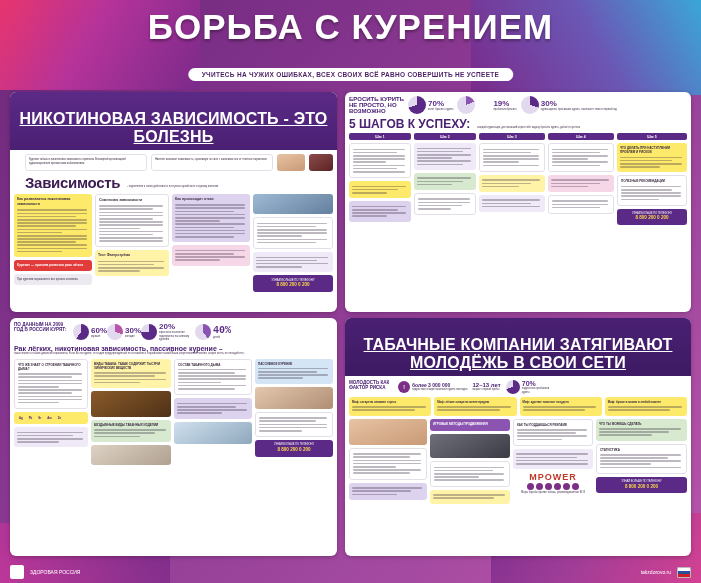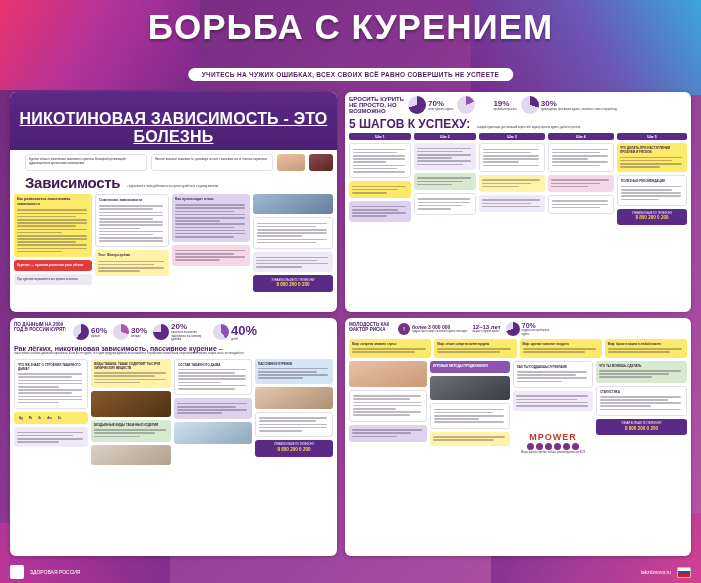--- a/index.html
+++ b/index.html
@@ -90,21 +90,21 @@
 
   .stepbar{background:#5b2a86;color:#fff;font-size:3.4px;font-weight:bold;
     border-radius:2px;padding:1.5px 2px;text-align:center;}
   .phone{font-size:4.6px;font-weight:bold;color:#d2232a;}
   .flagbox{width:12px;height:9px;background:linear-gradient(180deg,#fff 33%,#2a4f9b 33%,#2a4f9b 66%,#cf2027 66%);border:.5px solid #bbb;border-radius:1px;}
   .footer{position:absolute;left:0;bottom:0;width:701px;height:22px;display:flex;align-items:center;
     justify-content:space-between;padding:0 10px;box-sizing:border-box;}
   .footer .fl,.footer .fr{display:flex;align-items:center;gap:6px;color:#fff;font-size:5px;}
   .fsq{width:14px;height:14px;background:#fff;border-radius:2px;}
   .tagy{display:inline-block;background:#fde96a;color:#4a2073;font-size:2.8px;border-radius:2px;padding:1px 2px;font-weight:bold;}
-  .mp{font-size:9px;font-weight:bold;color:#c0392b;letter-spacing:1px;margin-top:18px;}
+  .mp{font-size:9px;font-weight:bold;color:#c0392b;letter-spacing:1px;}
   .iconrow{display:flex;gap:2px;}
   .ico{width:7px;height:7px;border-radius:50%;background:#7b2f86;}
 </style>
 </head>
 <body>
 
 <div class="poster">
   <div class="corner-tl"></div>
   <div class="corner-tr"></div>
   <div class="corner-bl"></div>
@@ -437,21 +437,21 @@
     </div>
   </div>
 
   <div class="panel" style="left:10px;top:318px;width:327px;height:238px;">
     <div class="panel-body">
 
       <div class="row" style="align-items:flex-start;">
         <div style="width:56px;">
           <div class="hl2" style="font-size:4.6px;">ПО ДАННЫМ НА 2009 ГОД В РОССИИ КУРЯТ:</div>
         </div>
-        <div class="row" style="flex:1;gap:6px;">
+        <div class="row" style="flex:1;gap:0;">
           <div class="row" style="align-items:center;gap:2px;">
             <div class="donut" style="width:16px;height:16px;background:conic-gradient(#5b2a86 0 60%,#e2d9ee 60% 100%);"></div>
             <div>
                 <div class="pct" style="font-size:8px;">60%</div>
             <div class="tiny">мужчин</div>
               </div>
           </div>
           <div class="row" style="align-items:center;gap:2px;">
             <div class="donut" style="width:16px;height:16px;background:conic-gradient(#b855a8 0 30%,#e2d9ee 30% 100%);"></div>
             <div>
@@ -462,21 +462,21 @@
           <div class="row" style="align-items:center;gap:2px;">
             <div class="donut" style="width:16px;height:16px;background:conic-gradient(#5b2a86 0 75%,#e2d9ee 75% 100%);"></div>
             <div>
                 <div class="pct" style="font-size:8px;">20%</div>
             <div class="tiny" style="max-width:36px;">взрослого населения подвержены пассивному курению</div>
               </div>
           </div>
           <div class="row" style="align-items:center;gap:2px;">
             <div class="donut" style="width:16px;height:16px;background:conic-gradient(#8a54b0 0 40%,#e2d9ee 40% 100%);"></div>
             <div>
-                <div class="pct" style="font-size:13px;">40%</div>
+                <div class="pct" style="font-size:10px;font-family:Liberation Mono, monospace;">40%</div>
             <div class="tiny">детей</div>
               </div>
           </div>
         </div>
       </div>
 
       <div style="margin-top:3px;">
         <div class="hl" style="font-size:7px;">Рак лёгких, никотиновая зависимость, пассивное курение –</div>
         <div class="tiny">наши знания о табаке довольно ограничены. Если Вы не курите, то в один предупреждённый не оставайтесь случайными пачкой Ваши энергетические знания, скорее всего, не понадобятся.</div>
       </div>
@@ -586,20 +586,21 @@
           <div class="blk purpleDark" style="text-align:center;">
             <span style="font-size:2.6px;display:block;">УЗНАЙ БОЛЬШЕ ПО ТЕЛЕФОНУ</span>
             <span class="phone" style="color:#ffd94a;">8 800 200 0 200</span>
           </div>
         </div>
       </div>
     </div>
   </div>
 
   <div class="panel" style="left:345px;top:318px;width:346px;height:238px;">
+    <div class="panel-head alt">ТАБАЧНЫЕ КОМПАНИИ ЗАТЯГИВАЮТ МОЛОДЁЖЬ В СВОИ СЕТИ</div>
     <div class="panel-body">
 
       <div class="row" style="align-items:flex-start;">
         <div style="width:46px;">
           <div class="hl2" style="font-size:4.6px;">МОЛОДОСТЬ КАК ФАКТОР РИСКА</div>
         </div>
         <div class="row" style="flex:1;gap:5px;align-items:center;">
           <div class="row" style="align-items:center;gap:2px;">
             <div class="badge-circ" style="width:12px;height:12px;font-size:5px;">!</div>
             <div>

